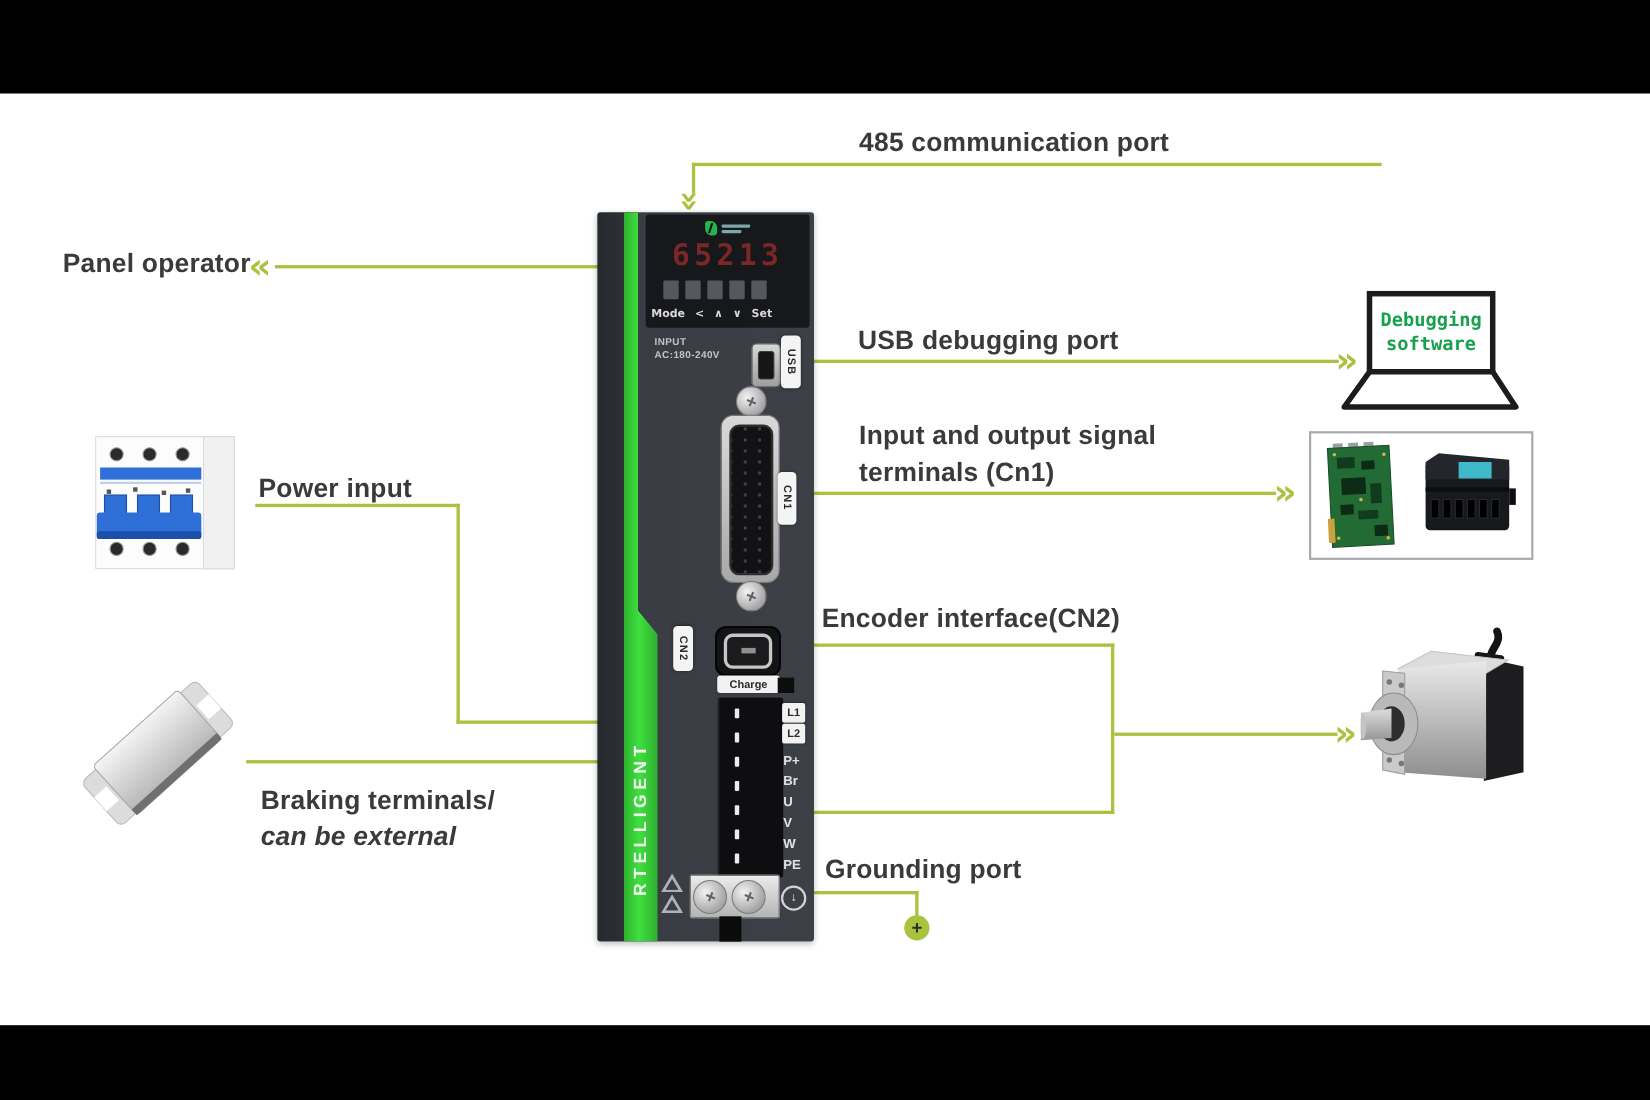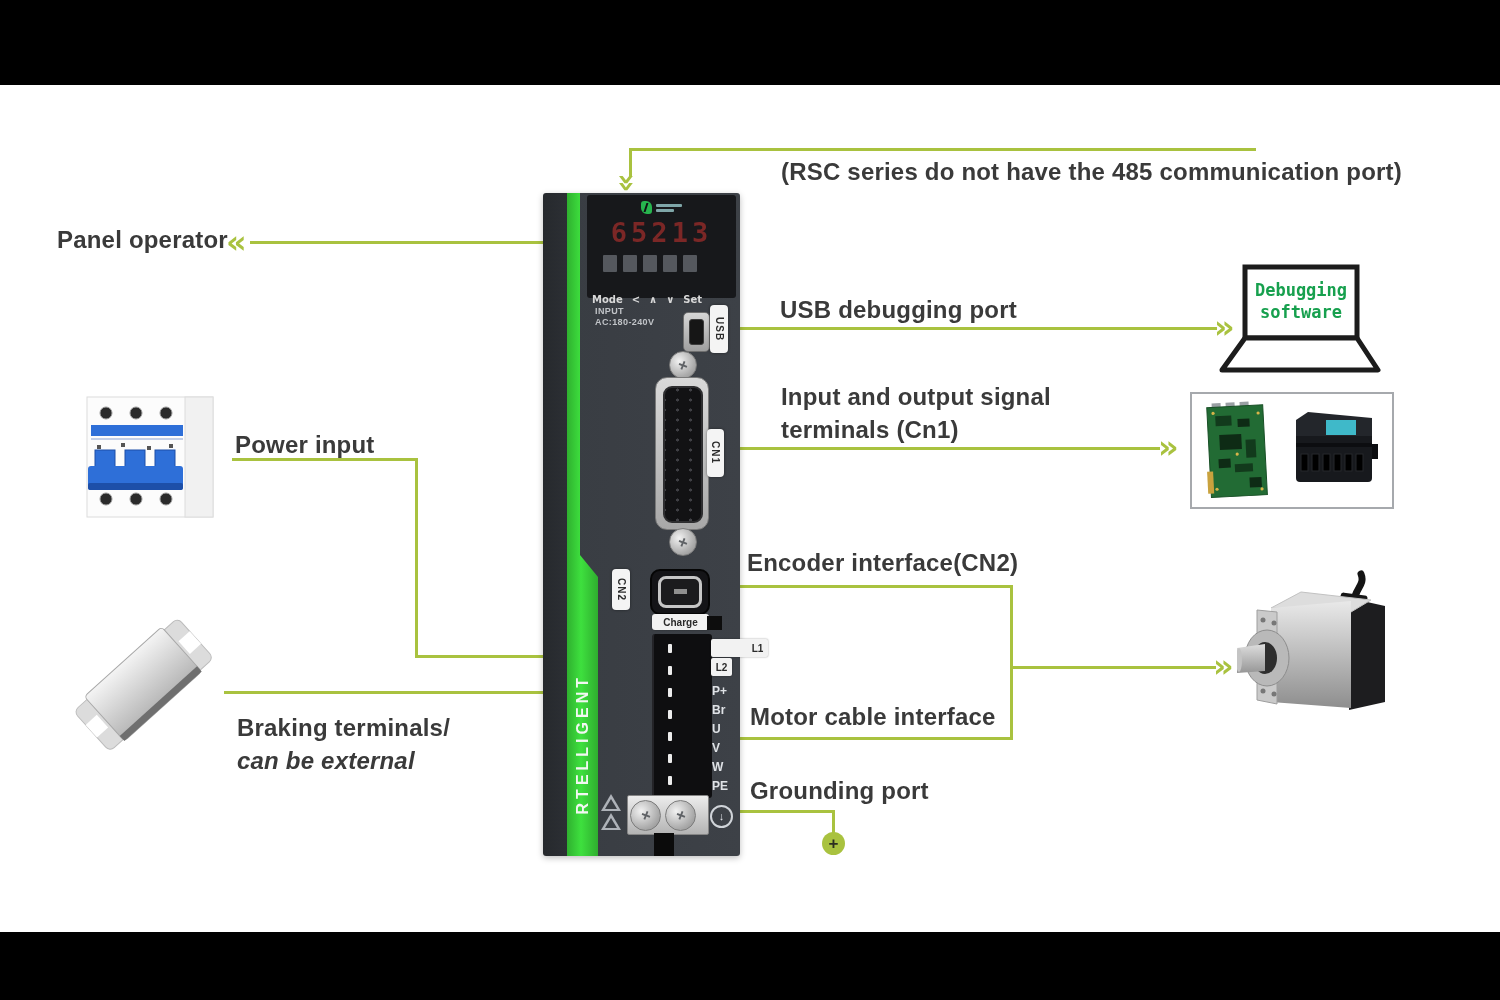--- a/index.html
+++ b/index.html
@@ -39,21 +39,21 @@
              position:relative;}
   .logo-mark::after{content:"";position:absolute;left:4px;top:2px;width:2px;height:9px;
              background:#0f1113;transform:skewX(-18deg);}
   .logo-lines{display:flex;flex-direction:column;gap:2px;}
   .logo-lines i{display:block;height:3px;background:#7fa6a8;border-radius:1px;}
   .seg{position:absolute;left:0;top:22px;width:100%;text-align:center;
        font-family:"DejaVu Sans Mono",monospace;font-weight:bold;font-size:27px;
        color:#7b2726;letter-spacing:4px;}
   .btn-row{position:absolute;left:16px;top:60px;display:flex;gap:6px;}
   .btn-row b{width:14px;height:17px;background:#55585e;border-radius:1px;}
-  .btnlbl-row{position:absolute;left:5px;top:99px;width:110px;display:flex;
+  .btnlbl-row{position:absolute;left:5px;top:85px;width:110px;display:flex;
               justify-content:space-between;font-family:"DejaVu Sans",sans-serif;
               font-size:10px;font-weight:bold;color:#d8d8d8;align-items:flex-end;}
   .input-txt{position:absolute;left:52px;top:113px;font-size:9px;line-height:11px;
              color:#c0c3c7;font-weight:bold;letter-spacing:.4px;}
   .usb-port{position:absolute;left:140px;top:119px;width:25px;height:38px;
             background:linear-gradient(180deg,#d6d6d6,#9f9f9f);border:1px solid #6f6f6f;
             border-radius:5px;}
   .usb-port i{position:absolute;left:5px;top:6px;width:13px;height:24px;background:#161616;
               border:1px solid #3c3c3c;border-radius:3px;}
   .vtab{position:absolute;background:#f4f4f4;border-radius:4px;color:#2b2b2b;
@@ -106,27 +106,26 @@
   .pcb-box{position:absolute;left:1190px;top:392px;width:200px;height:113px;background:#fff;
            border:2px solid #a6a9ad;}
   svg text{font-family:"DejaVu Sans Mono",monospace;}
 </style>
 </head>
 <body>
 
 <div class="stage">
   <div class="content-bg"></div>
 
-  <div class="lbl" style="left:781px;top:158px;">(RSC series do not have the 485 communication port)</div>
+  <div class="lbl" style="left:781px;top:116px;">485 communication port</div>
   <div class="lbl" style="left:33px;top:226px;margin-left:24px;">Panel operator</div>
   <div class="lbl" style="left:781px;top:383px;">Input and output signal</div>
   <div class="lbl" style="left:780px;top:296px;">USB debugging port</div>
   <div class="lbl" style="left:781px;top:416px;">terminals (Cn1)</div>
   <div class="lbl" style="left:747px;top:549px;">Encoder interface(CN2)</div>
-  <div class="lbl" style="left:750px;top:703px;">Motor cable interface</div>
   <div class="lbl" style="left:750px;top:777px;">Grounding port</div>
   <div class="lbl" style="left:235px;top:431px;">Power input</div>
   <div class="lbl" style="left:237px;top:714px;">Braking terminals/</div>
   <div class="lbl" style="left:237px;top:747px;font-style:italic;">can be external</div>
 
   <div class="gl" style="left:629px;top:148px;width:627px;height:3px;"></div>
   <div class="gl" style="left:629px;top:148px;width:3px;height:28px;"></div>
   <span class="chev down" style="left:617px;top:168px;font-size:30px;">»</span>
 
   <span class="chev" style="left:226px;top:226px;">«</span>
@@ -333,21 +332,21 @@
       <div class="pins">
         <i></i>
           <i></i>
           <i></i>
           <i></i>
           <i></i>
           <i></i>
           <i></i>
       </div>
     </div>
-    <div class="ptab" style="left:168px;top:446px;padding-left:36px;">L1</div>
+    <div class="ptab" style="left:168px;top:446px;">L1</div>
     <div class="ptab" style="left:168px;top:465px;">L2</div>
     <div class="tlabels">
       <span>P+</span>
       <span>Br</span>
       <span>U</span>
       <span>V</span>
       <span>W</span>
       <span>PE</span>
     </div>
 

